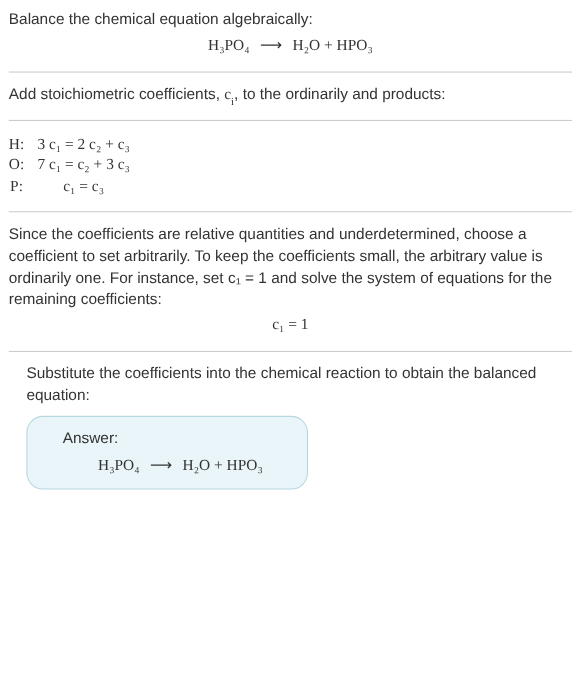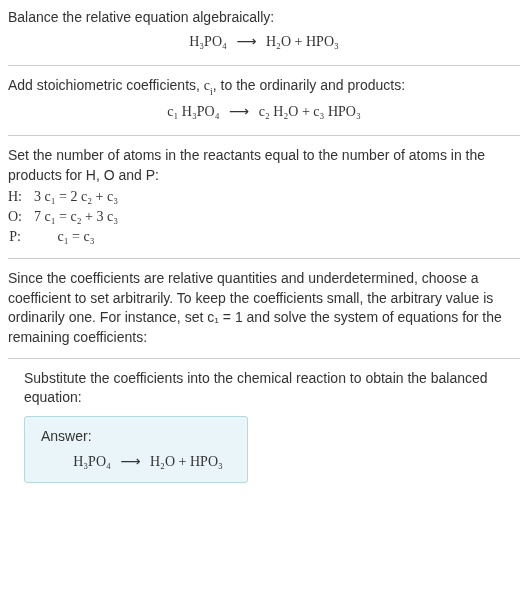--- a/index.html
+++ b/index.html
@@ -44,82 +44,77 @@
   .eq-table td {
     padding: 0 6px 0 0;
     vertical-align: top;
   }
   .eq-table td.label-cell {
     padding-right: 12px;
   }
   .answer-box {
     background: #e9f5f8;
     border: 1px solid #b8d8e0;
-    border-radius: 3px;
-    padding: 10px 16px;
+    border-radius: 15px;
+    padding: 10px 32px;
     margin-top: 8px;
     display: inline-block;
     min-width: 190px;
   }
   .answer-box .ans-label {
     margin-bottom: 6px;
   }
   .answer-eq {
     padding-left: 24px;
   }
   .chem {
     font-family: Georgia, "Times New Roman", serif;
     text-align: center;
   }
 </style>
 </head>
 <body>
 
 <div class="section first-section">
-  <div>Balance the relative equation algebraically:</div>
+  <div>Balance the chemical equation algebraically:</div>
   <div class="math-line chem">
     <span>H₃PO₄</span>
     <span class="arrow">⟶</span>
     <span>H₂O + HPO₃</span>
   </div>
 </div>
 
 <div class="section">
   <div>
     <span>Add stoichiometric coefficients, </span><span class="ital"><span>c</span><span class="sub">i</span></span><span>, to the ordinarily and products:</span>
   </div>
-  <div class="math-line chem">
-    <span class="ital">c₁</span><span> H₃PO₄</span>
-    <span class="arrow">⟶</span>
-    <span class="ital">c₂</span><span> H₂O + </span><span class="ital">c₃</span><span> HPO₃</span>
-  </div>
 </div>
 
 <div class="section">
-  <div>Set the number of atoms in the reactants equal to the number of atoms in the products for H, O and P:</div>
   <table class="eq-table chem">
     <tbody>
         <tr>
       <td class="label-cell">H:</td>
       <td class="ital">3 c₁ = 2 c₂ + c₃</td>
     </tr>
     <tr>
       <td class="label-cell">O:</td>
       <td class="ital">7 c₁ = c₂ + 3 c₃</td>
     </tr>
     <tr>
       <td class="label-cell">P:</td>
       <td class="ital">c₁ = c₃</td>
     </tr>
   </tbody>
     </table>
 </div>
 
 <div class="section">
   <div>Since the coefficients are relative quantities and underdetermined, choose a coefficient to set arbitrarily. To keep the coefficients small, the arbitrary value is ordinarily one. For instance, set c₁ = 1 and solve the system of equations for the remaining coefficients:</div>
+  <div class="math-line ital chem">c₁ = 1</div>
 </div>
 
 <div class="section">
   <div>Substitute the coefficients into the chemical reaction to obtain the balanced equation:</div>
   <div class="answer-box">
     <div class="ans-label">Answer:</div>
     <div class="answer-eq chem">
       <span>H₃PO₄</span>
       <span class="arrow">⟶</span>
       <span>H₂O + HPO₃</span>

